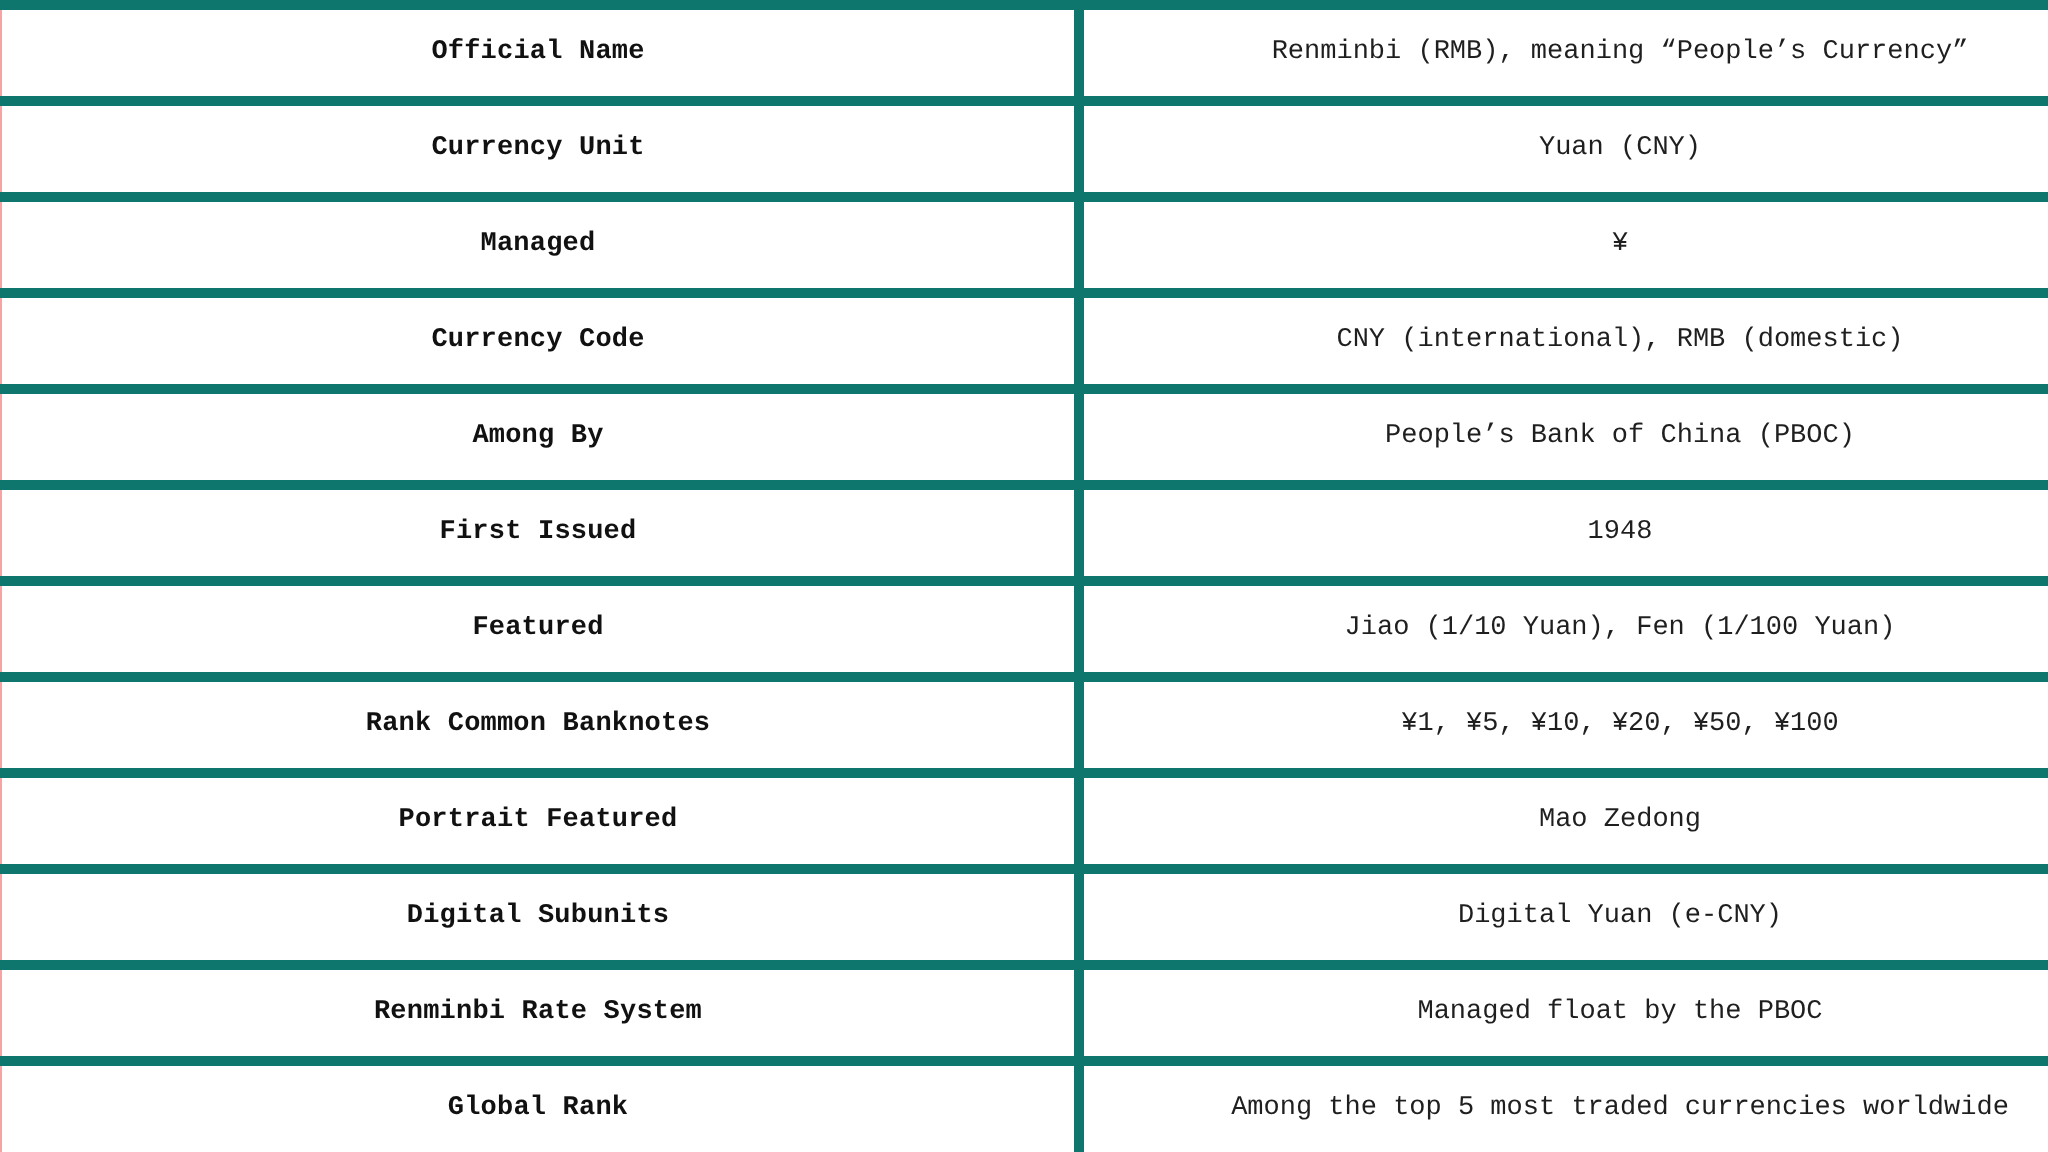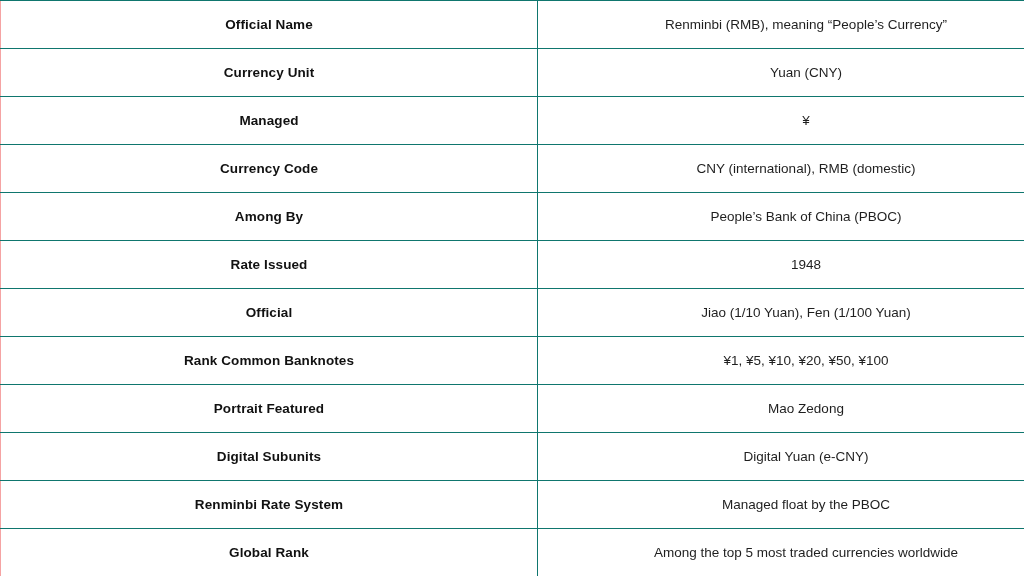--- a/index.html
+++ b/index.html
@@ -22,24 +22,25 @@
   table.facts {
     width: 100%;
     height: 100%;
     border-collapse: collapse;
     table-layout: fixed;
   }
   table.facts tr {
     height: 48px;
   }
   table.facts td {
-    border: 1px solid #0f766e;
+    border: 5px solid #0f766e;
     padding: 6px 12px;
     vertical-align: middle;
     text-align: center;
+    font-family: Liberation Mono, monospace;
   }
   td.label-cell {
     width: 512px;
     font-weight: bold;
     font-size: 13.5px;
     color: #111111;
     letter-spacing: 0.1px;
   }
   td.value-cell {
     width: 512px;
@@ -75,25 +76,25 @@
       </tr>
       <tr>
         <td class="label-cell">Currency Code</td>
         <td class="value-cell">CNY (international), RMB (domestic)</td>
       </tr>
       <tr>
         <td class="label-cell">Among By</td>
         <td class="value-cell">People’s Bank of China (PBOC)</td>
       </tr>
       <tr>
-        <td class="label-cell">Rate Issued</td>
+        <td class="label-cell">First Issued</td>
         <td class="value-cell">1948</td>
       </tr>
       <tr>
-        <td class="label-cell">Official</td>
+        <td class="label-cell">Featured</td>
         <td class="value-cell">Jiao (1/10 Yuan), Fen (1/100 Yuan)</td>
       </tr>
       <tr>
         <td class="label-cell">Rank Common Banknotes</td>
         <td class="value-cell">¥1, ¥5, ¥10, ¥20, ¥50, ¥100</td>
       </tr>
       <tr>
         <td class="label-cell">Portrait Featured</td>
         <td class="value-cell">Mao Zedong</td>
       </tr>

